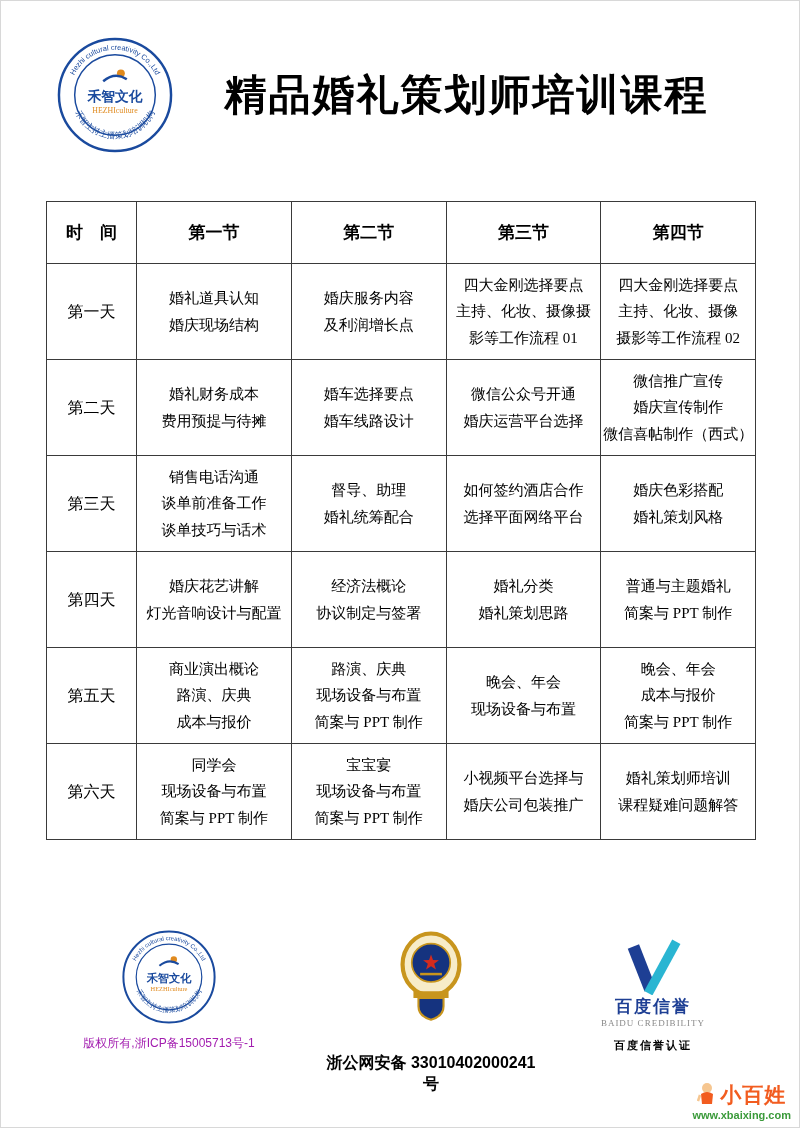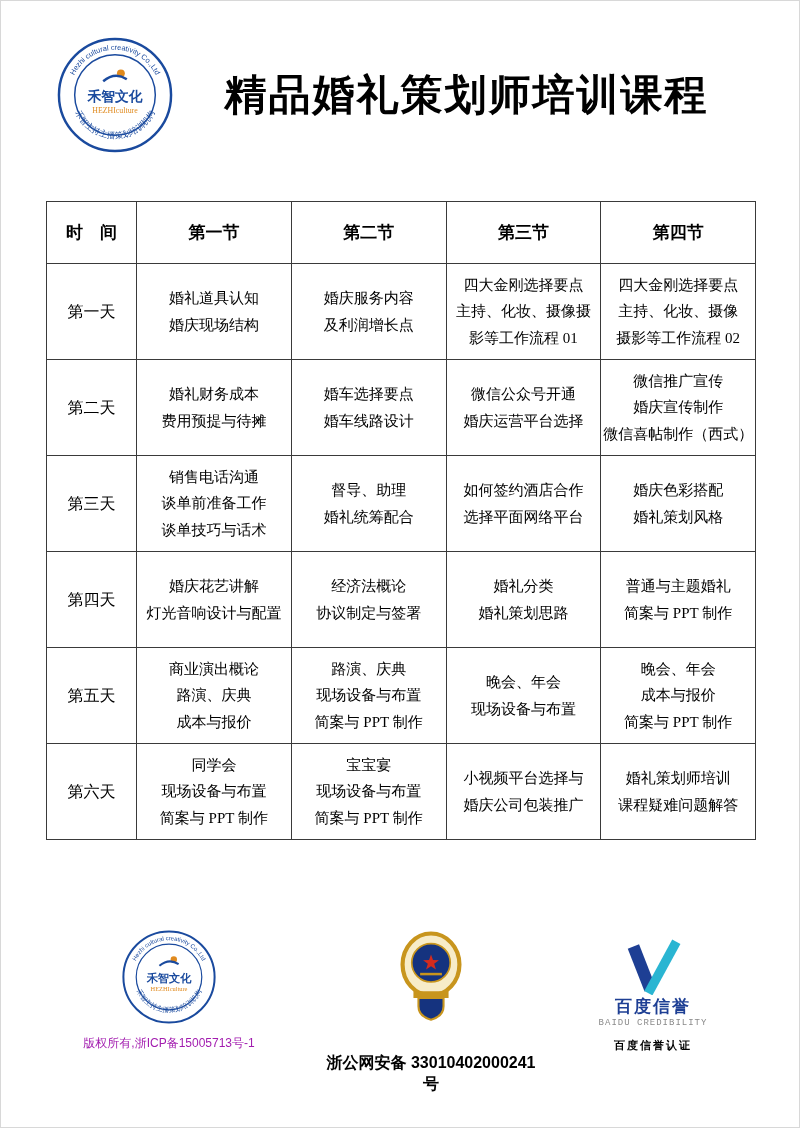--- a/index.html
+++ b/index.html
@@ -86,21 +86,21 @@
     font-size: 17px;
     font-weight: bold;
     color: #1e3f94;
     font-family: "Liberation Sans", sans-serif;
     letter-spacing: 2px;
   }
   .baidu-en {
     font-size: 9px;
     color: #8a8a8a;
     letter-spacing: 1px;
-    font-family: Liberation Mono, monospace;
+    font-family: Liberation Serif, serif;
   }
   .baidu-cert {
     margin-top: 10px;
     font-size: 11px;
     font-weight: bold;
     color: #000;
     font-family: Liberation Sans, sans-serif;
     letter-spacing: 2px;
   }
   
@@ -285,14 +285,25 @@
       <svg width="66" height="56" viewBox="0 0 70 60">
         <path d="M14,8 L32,54" stroke="#1e3f94" stroke-width="13" fill="none"></path>
         <path d="M60,3 L30,58" stroke="#2ab5d2" stroke-width="10" fill="none"></path>
       </svg>
     </div>
     <div class="baidu-name">百度信誉</div>
     <div class="baidu-en">BAIDU CREDIBILITY</div>
     <div class="baidu-cert">百度信誉认证</div>
   </div>
 
+  <div class="watermark">
+    <div class="watermark-top">
+      <svg width="20" height="26" viewBox="0 0 20 26">
+        <circle cx="10" cy="6" r="5" fill="#f6c690"></circle>
+        <path d="M4,12 q6,-4 12,0 l-1,10 h-10 z" fill="#f25c1f"></path>
+        <path d="M3,13 l-2,6" stroke="#f6c690" stroke-width="2.5" fill="none"></path>
+      </svg>
+      <span class="watermark-name">小百姓</span>
+    </div>
+    <div class="watermark-url">www.xbaixing.com</div>
+  </div>
 
 </div>
 
 </body></html>

